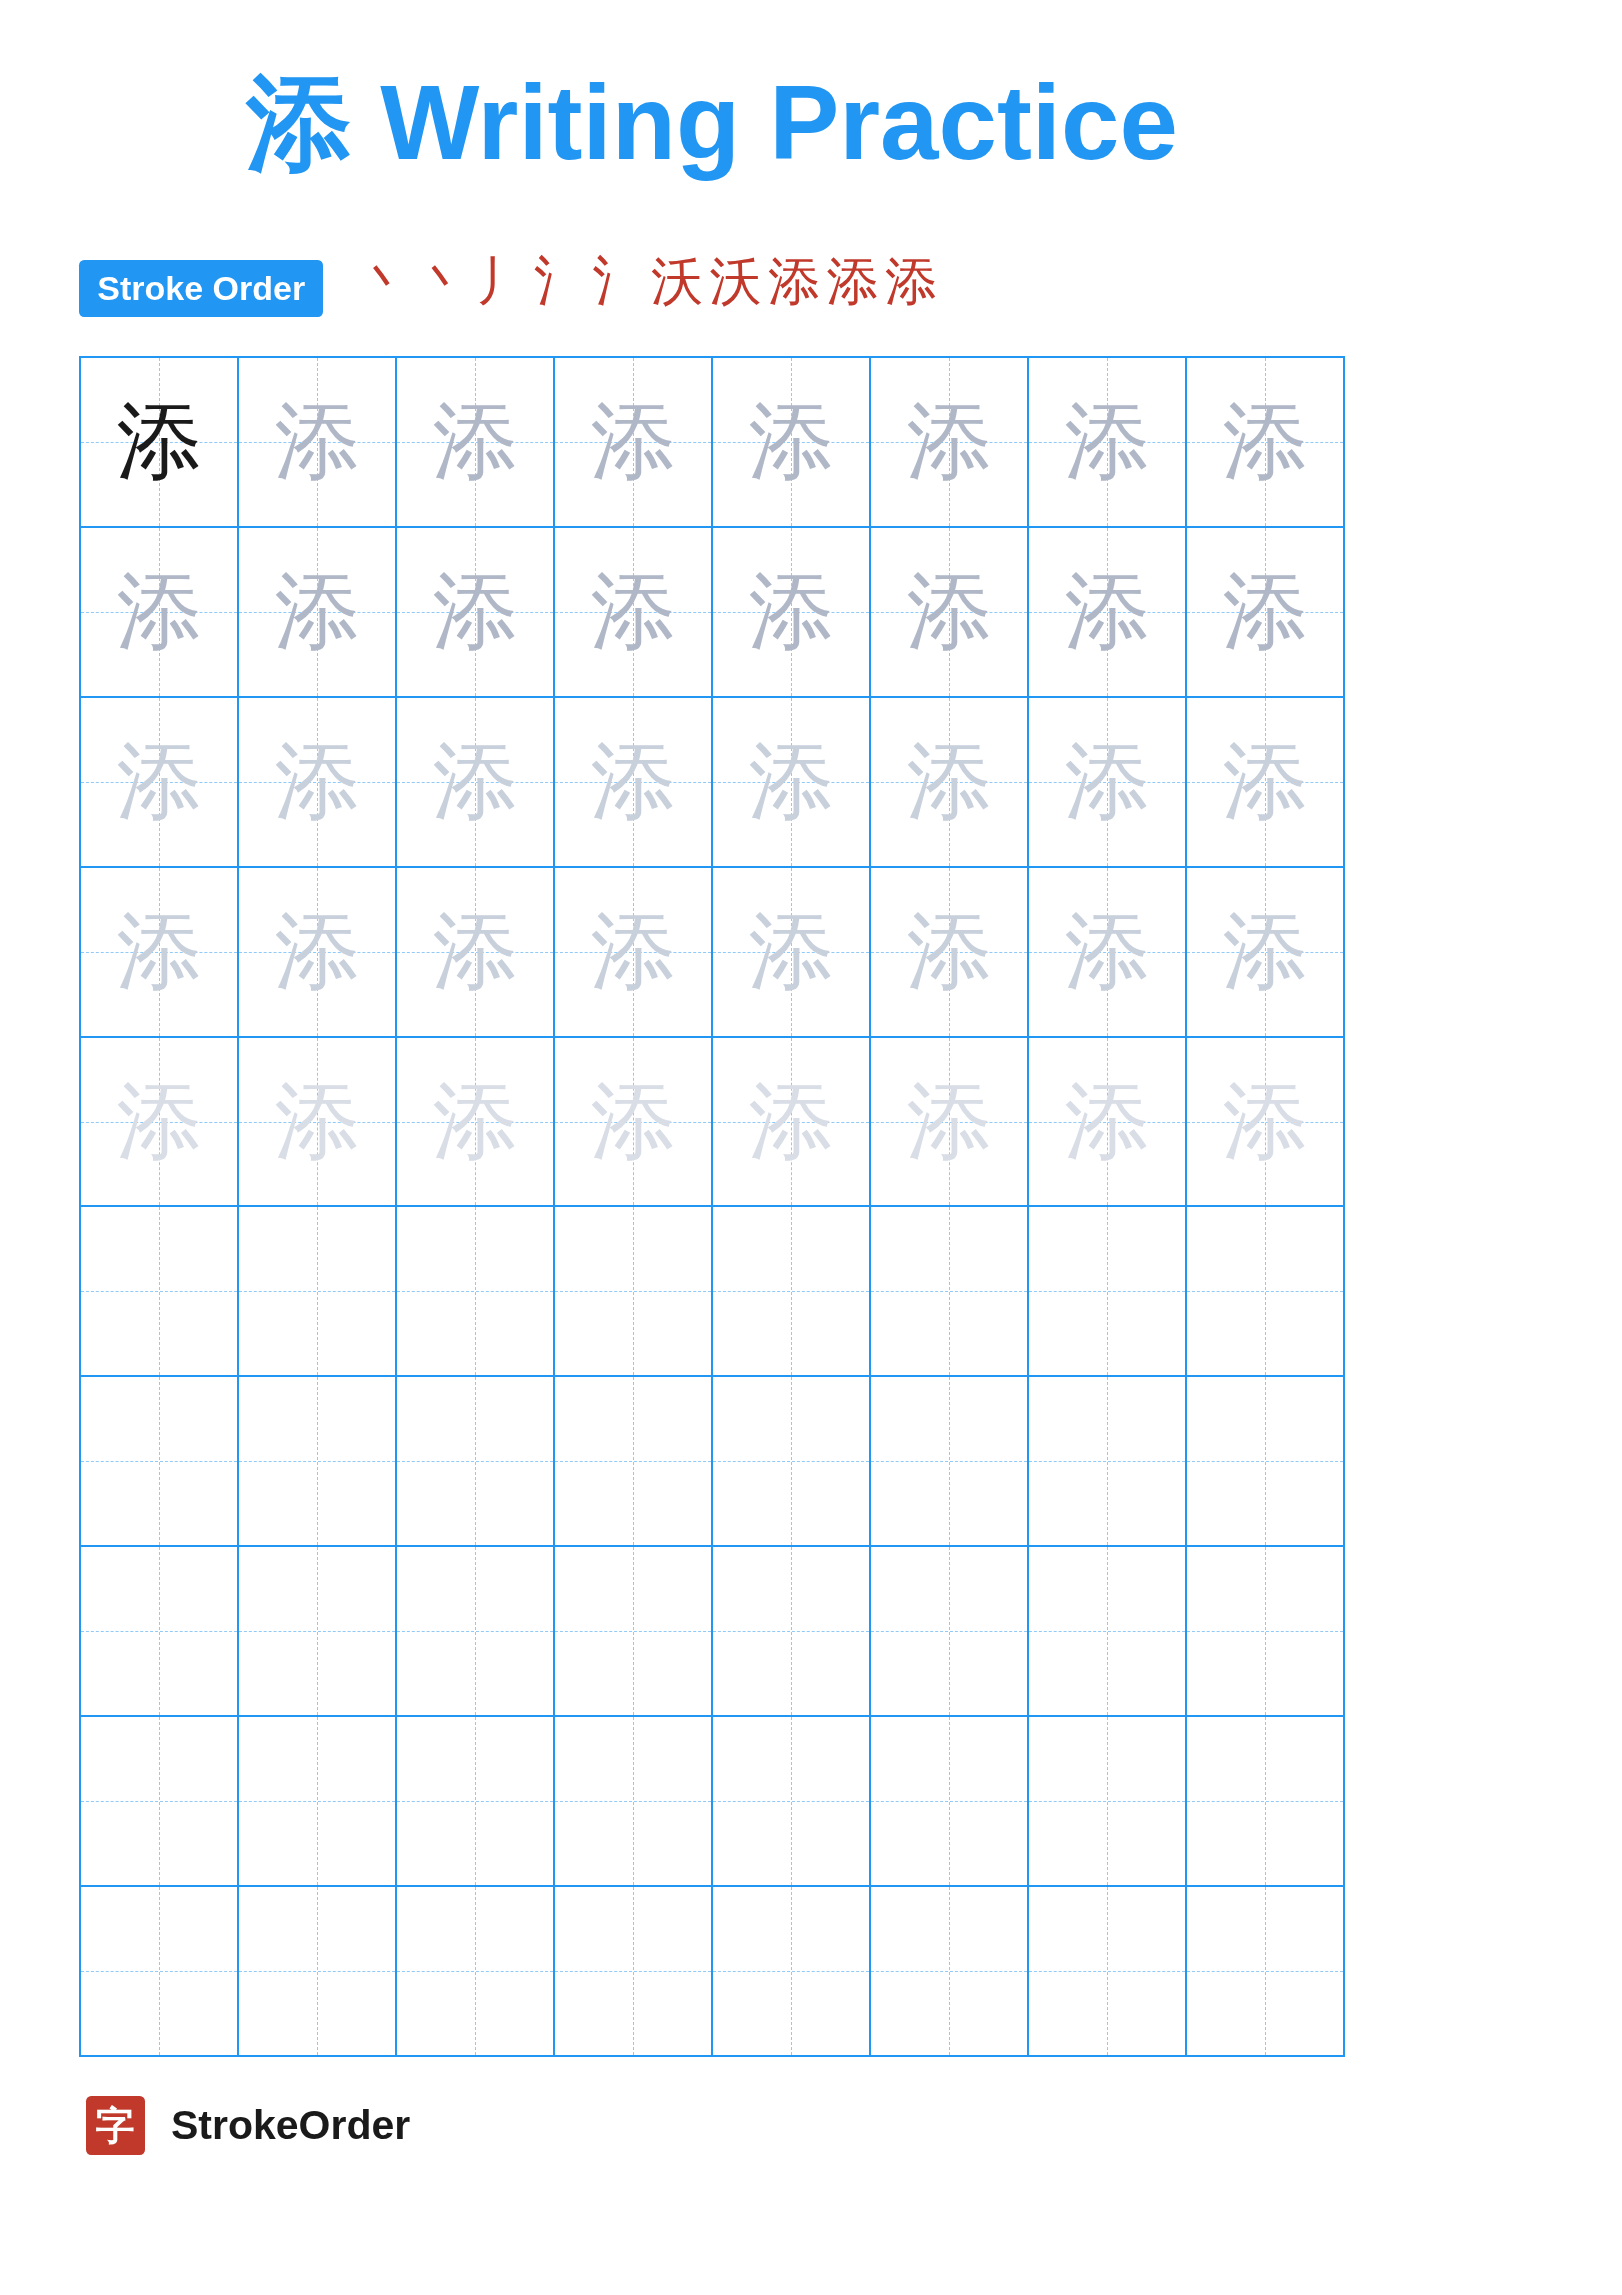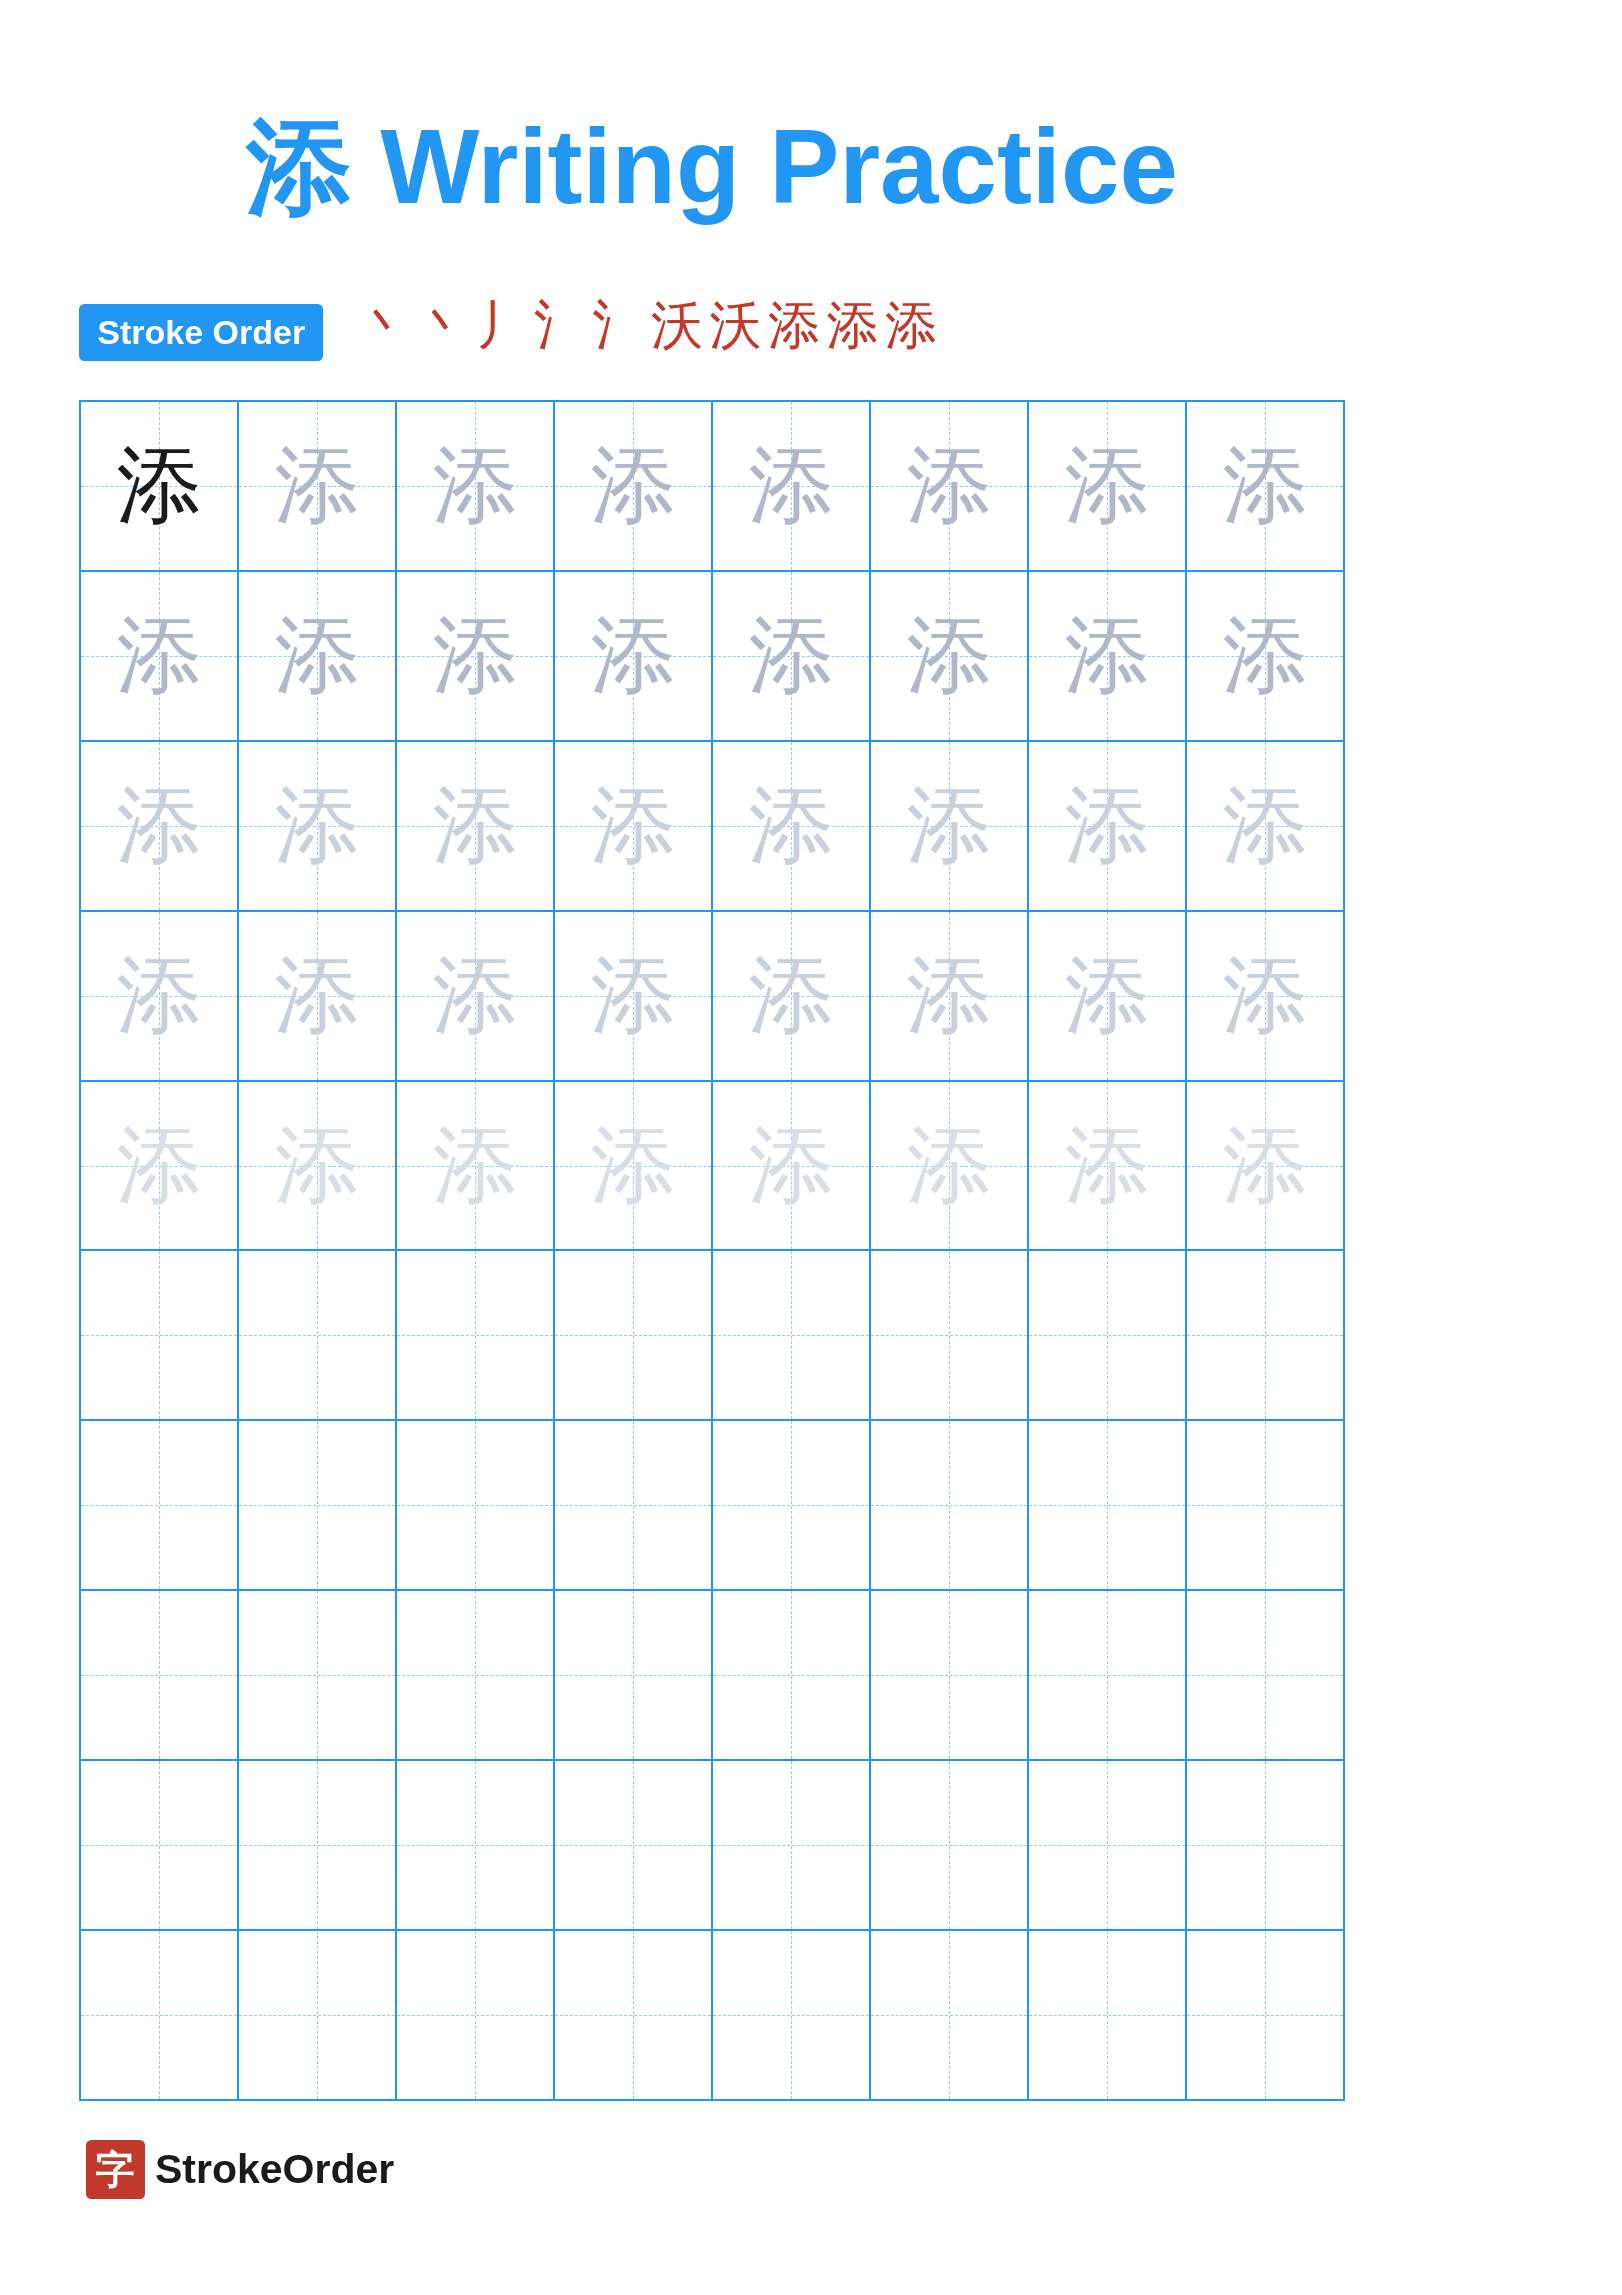--- a/index.html
+++ b/index.html
@@ -9,21 +9,21 @@
       width: 1622px;
       min-height: 2295px;
       font-family: Arial, sans-serif;
       position: relative;
     }
 
     .page {
       width: 1424px;
       min-height: 2295px;
       background: #fff;
-      padding: 72px 79px;
+      padding: 28px 79px;
       position: relative;
     }
 
     .title {
       text-align: center;
       margin-bottom: 52px;
       margin-top: 26px;
     }
 
     .title-text {
@@ -157,20 +157,21 @@
       display: flex;
       align-items: center;
       justify-content: center;
       border-radius: 5.2px;
     }
 
     .logo-text {
       font-size: 41px;
       font-weight: bold;
       color: #1a1a1a;
+      margin-left: 16px;
     }
   </style>
 </head>
 <body>
 
 <div class="page">
 
   <div class="title">
     <span class="title-text">添 Writing Practice</span>
   </div>

